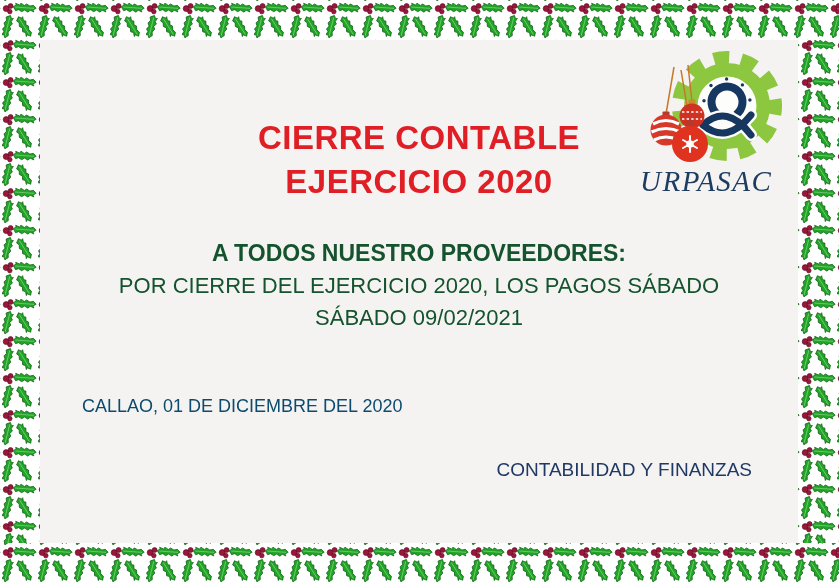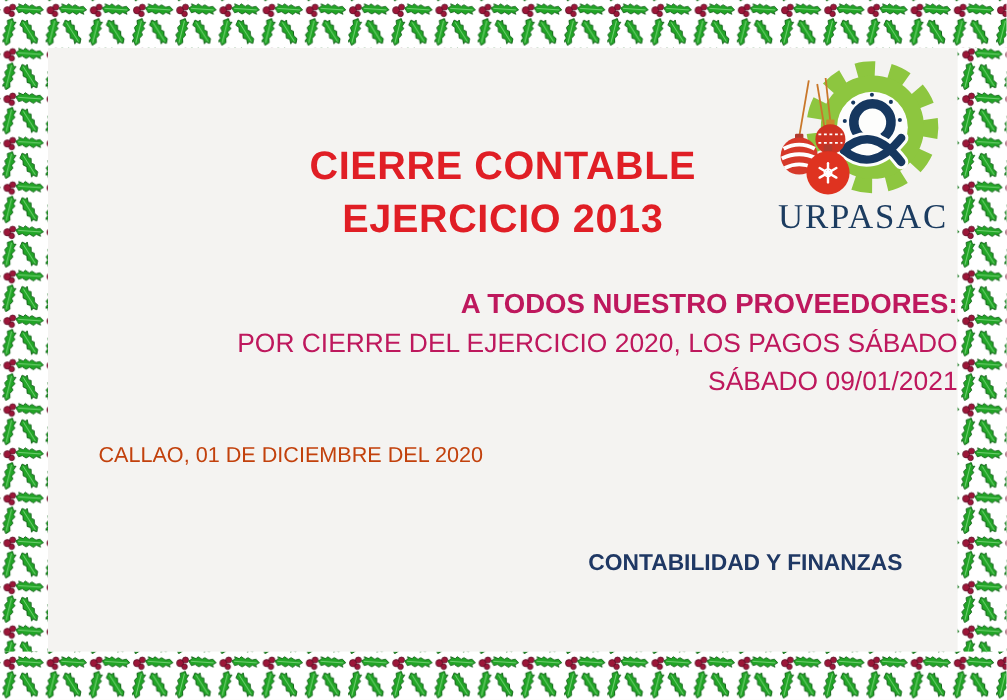--- a/index.html
+++ b/index.html
@@ -10,32 +10,32 @@
   .border-svg{position:absolute;left:0;top:0;width:839px;height:583px;}
   .panel{
     position:absolute;left:40px;top:40px;width:758px;height:503px;
     background:#f4f3f1;
   }
   .title{
     position:absolute;left:0;top:76px;width:100%;text-align:center;
     color:#e01e25;font-size:33px;font-weight:bold;line-height:44px;letter-spacing:.5px;
   }
   .notice{
-    position:absolute;left:0;top:196px;width:100%;text-align:right;
-    color:#be185d;font-size:22px;line-height:32px;
+    position:absolute;left:0;top:196px;width:100%;text-align:center;
+    color:#14532d;font-size:22px;line-height:32px;
   }
   .notice .heading{font-weight:bold;font-size:23px;line-height:34px;}
   .dateline{
-    position:absolute;left:42px;top:329px;color:#c2410c;font-size:18px;line-height:21px;
+    position:absolute;left:42px;top:356px;color:#0c4a6e;font-size:18px;line-height:21px;
   }
   .signature{
     position:absolute;right:46px;top:419px;color:#1f3864;
-    font-size:19px;font-weight:bold;line-height:22px;
+    font-size:19px;font-weight:normal;line-height:22px;
   }
-  .logo{position:absolute;left:600px;top:6px;width:150px;text-align:right;}
+  .logo{position:absolute;left:600px;top:6px;width:150px;text-align:left;font-style:italic;}
   .logo svg{display:block;}
   .logo-name{
     font-family:"Liberation Serif",serif;font-size:29px;color:#1c3c60;
     letter-spacing:1.5px;line-height:30px;margin-top:2px;font-weight:normal;
   }
 </style>
 </head>
 <body>
 
 <div class="canvas">
@@ -126,27 +126,27 @@
             <path d="M43 102 L57 94"></path>
           </g>
           <circle cx="50" cy="98" r="3" fill="none" stroke="#ffffff" stroke-width="1.5"></circle>
         </g>
       </svg>
       <div class="logo-name">URPASAC</div>
     </div>
 
     <div class="title">
       <div>CIERRE CONTABLE</div>
-      <div>EJERCICIO 2013</div>
+      <div>EJERCICIO 2020</div>
     </div>
 
     <div class="notice">
       <div class="heading">A TODOS NUESTRO PROVEEDORES:</div>
       <div>POR CIERRE DEL EJERCICIO 2020, LOS PAGOS SÁBADO</div>
-      <div>SÁBADO 09/01/2021</div>
+      <div>SÁBADO 09/02/2021</div>
     </div>
 
     <div class="dateline">CALLAO, 01 DE DICIEMBRE DEL 2020</div>
 
     <div class="signature">CONTABILIDAD Y FINANZAS</div>
 
   </div>
 </div>
 
 </body></html>

